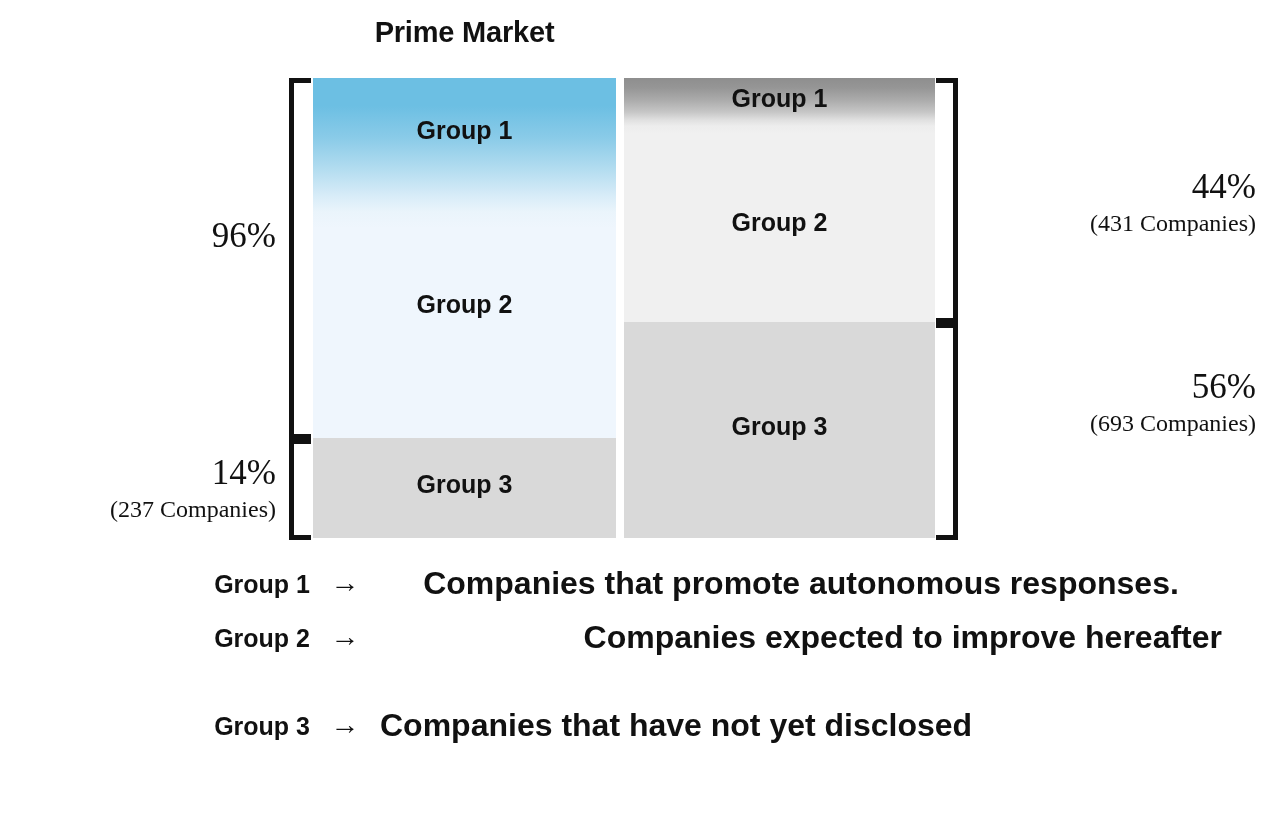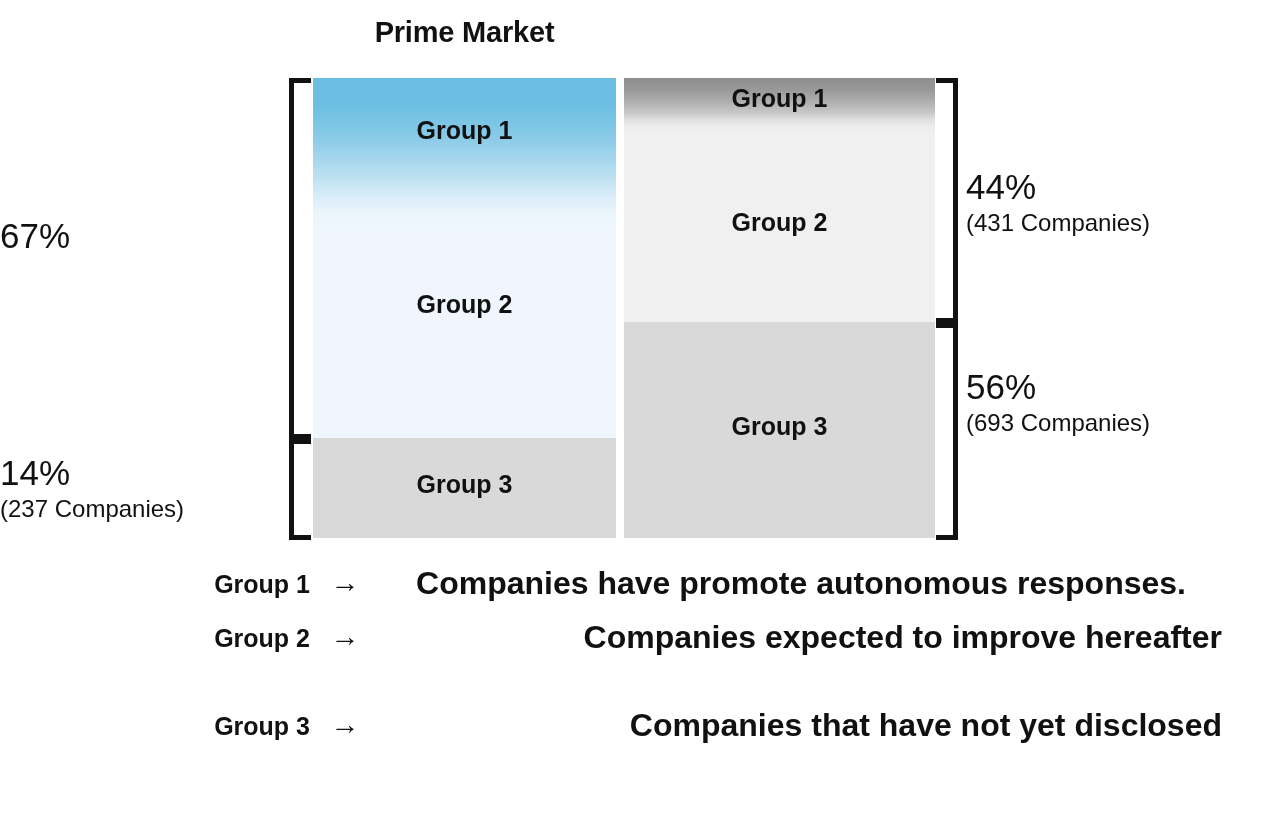--- a/index.html
+++ b/index.html
@@ -118,23 +118,24 @@
     width: 22px;
   }
   #brk-left-top    { left: 289px; top: 78px;  height: 361px; }
   #brk-left-bottom { left: 289px; top: 439px; height: 101px; }
   #brk-right-top    { left: 936px; top: 78px;  height: 245px; }
   #brk-right-bottom { left: 936px; top: 323px; height: 217px; }
 
   
   .annot {
     position: absolute;
-    text-align: left;
-    color: #111111;
-    white-space: nowrap;
+    text-align: right;
+    color: #111111;
+    white-space: nowrap;
+    font-family: Liberation Serif, serif;
   }
   .annot .pct {
     display: block;
     font-size: 35px;
     line-height: 42px;
     font-weight: normal;
   }
   .annot .cnt {
     display: block;
     font-size: 24px;
@@ -183,21 +184,21 @@
     font-weight: bold;
     line-height: 42px;
     color: #111111;
     text-align: center;
     padding-right: 48px;
   }
   #legend-row-1 { margin-bottom: 12px; }
   #legend-row-2 { margin-bottom: 46px; }
   #legend-row-1 .legend-desc { text-align: center; }
   #legend-row-2 .legend-desc { text-align: right; }
-  #legend-row-3 .legend-desc { text-align: right; }
+  #legend-row-3 .legend-desc { text-align: left; }
 </style>
 </head>
 <body>
 
 <div class="stage">
 
   <div class="col-header" id="hdr-prime">Prime Market</div>
 
   <div class="bar-col" id="col-prime">
     <div class="seg" id="prime-blue">
@@ -218,21 +219,21 @@
       <div class="seg-label" id="lbl-std-g3">Group 3</div>
     </div>
   </div>
 
   <div class="bracket left" id="brk-left-top"></div>
   <div class="bracket left" id="brk-left-bottom"></div>
   <div class="bracket right" id="brk-right-top"></div>
   <div class="bracket right" id="brk-right-bottom"></div>
 
   <div class="annot" id="annot-prime-upper">
-    <span class="pct">67%</span>
+    <span class="pct">96%</span>
   </div>
 
   <div class="annot" id="annot-prime-lower">
     <span class="pct">14%</span>
     <span class="cnt">(237 Companies)</span>
   </div>
 
   <div class="annot" id="annot-std-upper">
     <span class="pct">44%</span>
     <span class="cnt">(431 Companies)</span>
@@ -241,21 +242,21 @@
   <div class="annot" id="annot-std-lower">
     <span class="pct">56%</span>
     <span class="cnt">(693 Companies)</span>
   </div>
 
   <div id="legend">
 
     <div class="legend-row" id="legend-row-1">
       <div class="legend-key">Group 1</div>
       <div class="legend-arrow">→</div>
-      <div class="legend-desc">Companies have promote autonomous responses.</div>
+      <div class="legend-desc">Companies that promote autonomous responses.</div>
     </div>
 
     <div class="legend-row" id="legend-row-2">
       <div class="legend-key">Group 2</div>
       <div class="legend-arrow">→</div>
       <div class="legend-desc">Companies expected to improve hereafter</div>
     </div>
 
     <div class="legend-row" id="legend-row-3">
       <div class="legend-key">Group 3</div>

